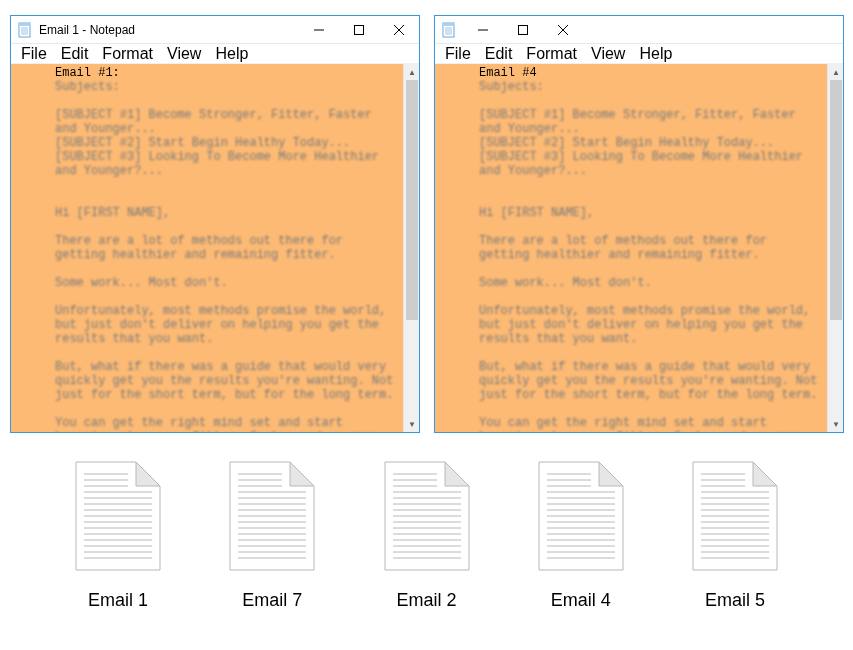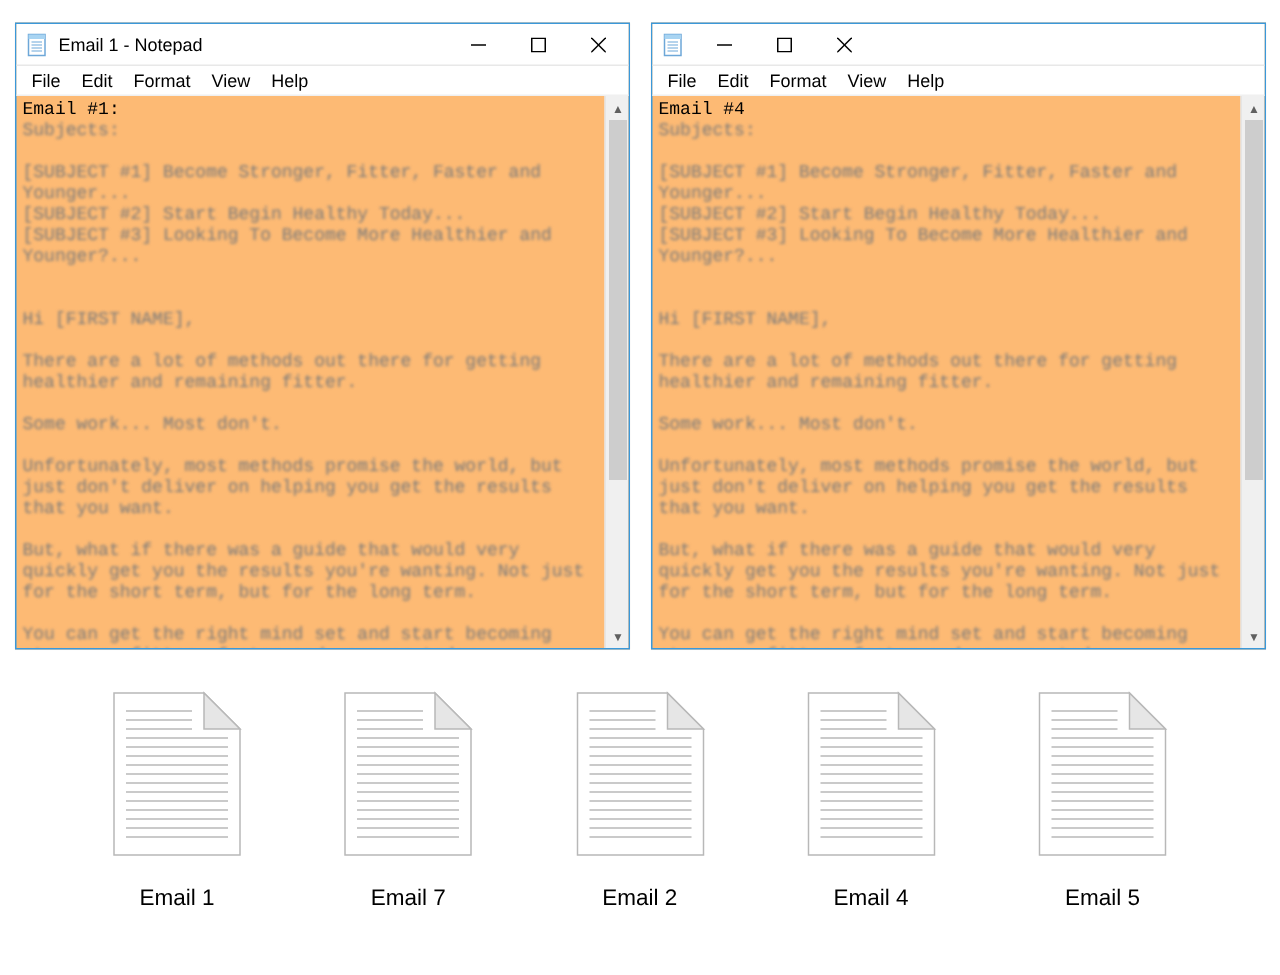--- a/index.html
+++ b/index.html
@@ -60,39 +60,40 @@
     .menubar {
       height: 20px;
       background: #ffffff;
       display: flex;
       align-items: center;
       padding: 0 4px;
       gap: 2px;
       border-bottom: 1px solid #f0f0f0;
     }
     .menu-item {
-      font-size: 12px;
+      font-size: 16px;
       color: #000;
       padding: 1px 6px;
       cursor: default;
     }
     .editor-wrap {
       flex: 1;
       display: flex;
       overflow: hidden;
     }
     .editor {
       flex: 1;
       padding: 2px 4px;
       font-family: Consolas, "Courier New", monospace;
       font-size: 12px;
       line-height: 14px;
       color: #3a3a3a;
       white-space: pre-wrap;
       overflow: hidden;
+      margin-left: 40px;
     }
     .editor .firstline {
       color: #000;
       filter: none;
     }
     .editor .blurred {
       filter: blur(1.0px);
       color: #7a7a7a;
     }
     .scrollbar {
@@ -137,21 +138,21 @@
       flex-direction: column;
       align-items: center;
       gap: 18px;
     }
     .file-icon {
       width: 96px;
       height: 112px;
       position: relative;
     }
     .file-label {
-      font-size: 15px;
+      font-size: 18px;
       color: #000;
       text-align: center;
     }
   </style>
 </head>
 <body>
 
 <div class="notepad-window left">
   <div class="titlebar">
     <span class="titlebar-icon">

